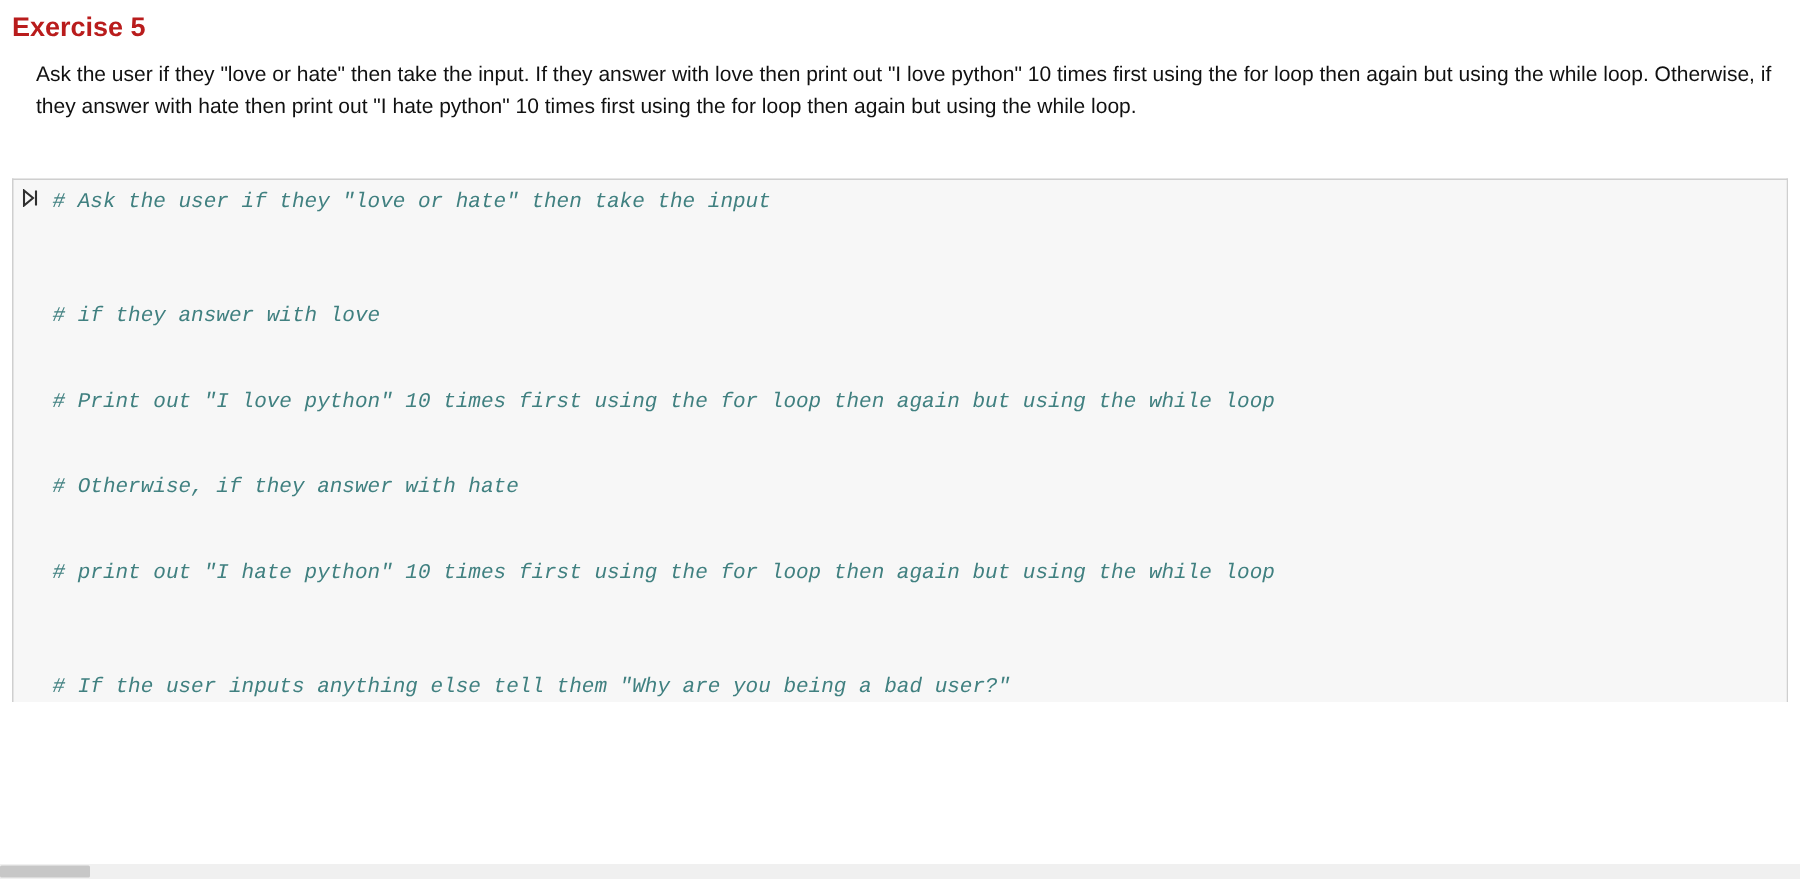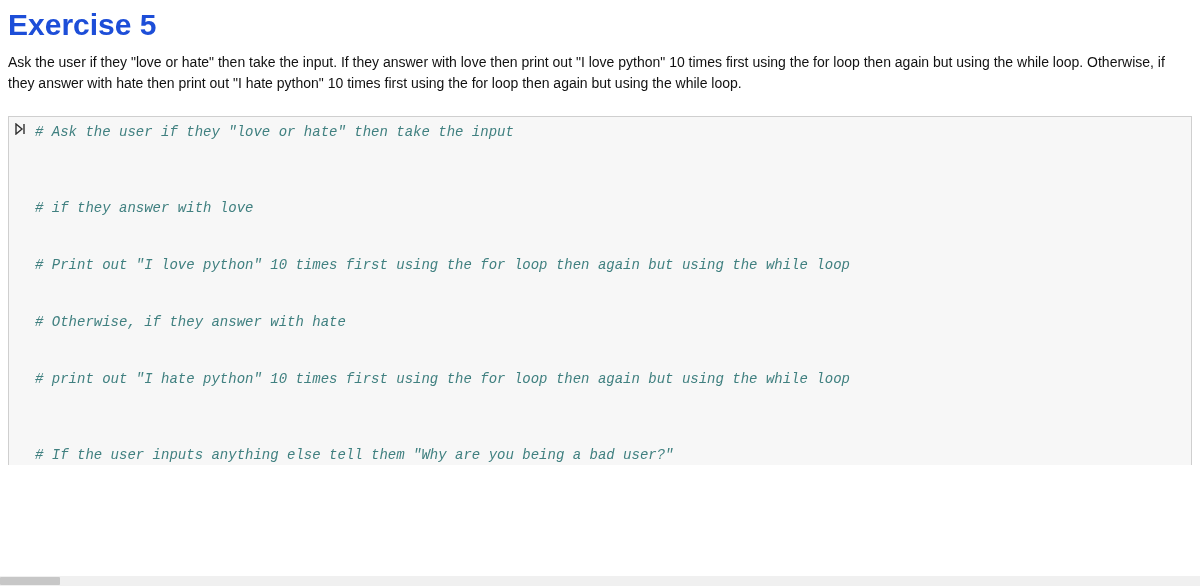--- a/index.html
+++ b/index.html
@@ -11,37 +11,38 @@
       font-family: -apple-system, BlinkMacSystemFont, "Segoe UI", Helvetica, Arial, sans-serif;
       background: #ffffff;
       color: #111111;
       padding: 8px 8px 0 8px;
       width: 1200px;
     }
     .markdown-cell {
       padding: 0 0 8px 0;
     }
     h2.exercise-heading {
-      font-size: 30px;
+      font-size: 18px;
       font-weight: 700;
       margin-bottom: 10px;
-      color: #1d4ed8;
+      color: #b91c1c;
     }
     p.description {
       font-size: 14px;
       line-height: 1.5;
       color: #111;
       margin-bottom: 14px;
+      margin-left: 16px;
     }
     .code-cell {
       display: flex;
       border: 1px solid #cfcfcf;
       border-bottom: none;
       background: #f7f7f7;
-      margin-top: 0;
+      margin-top: 16px;
     }
     .prompt-col {
       width: 24px;
       flex-shrink: 0;
       padding: 6px 2px 0 6px;
       text-align: left;
       color: #303030;
       font-size: 13px;
       line-height: 1.3;
       user-select: none;

